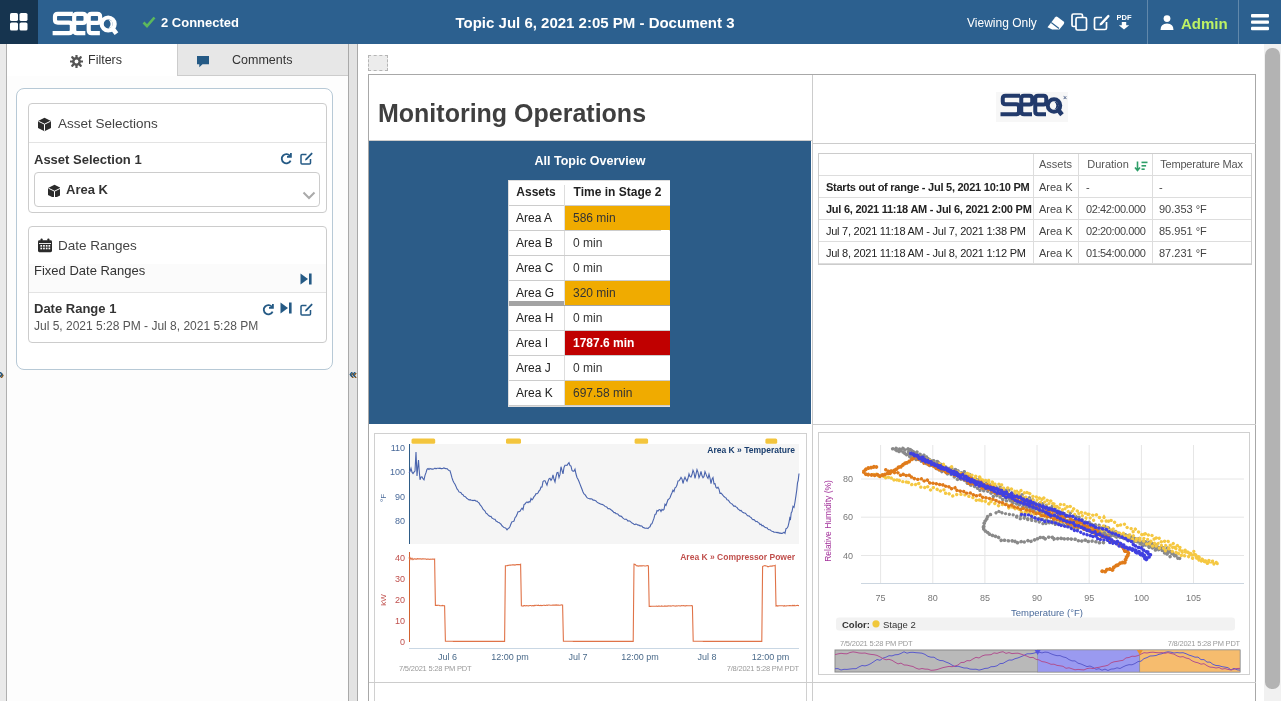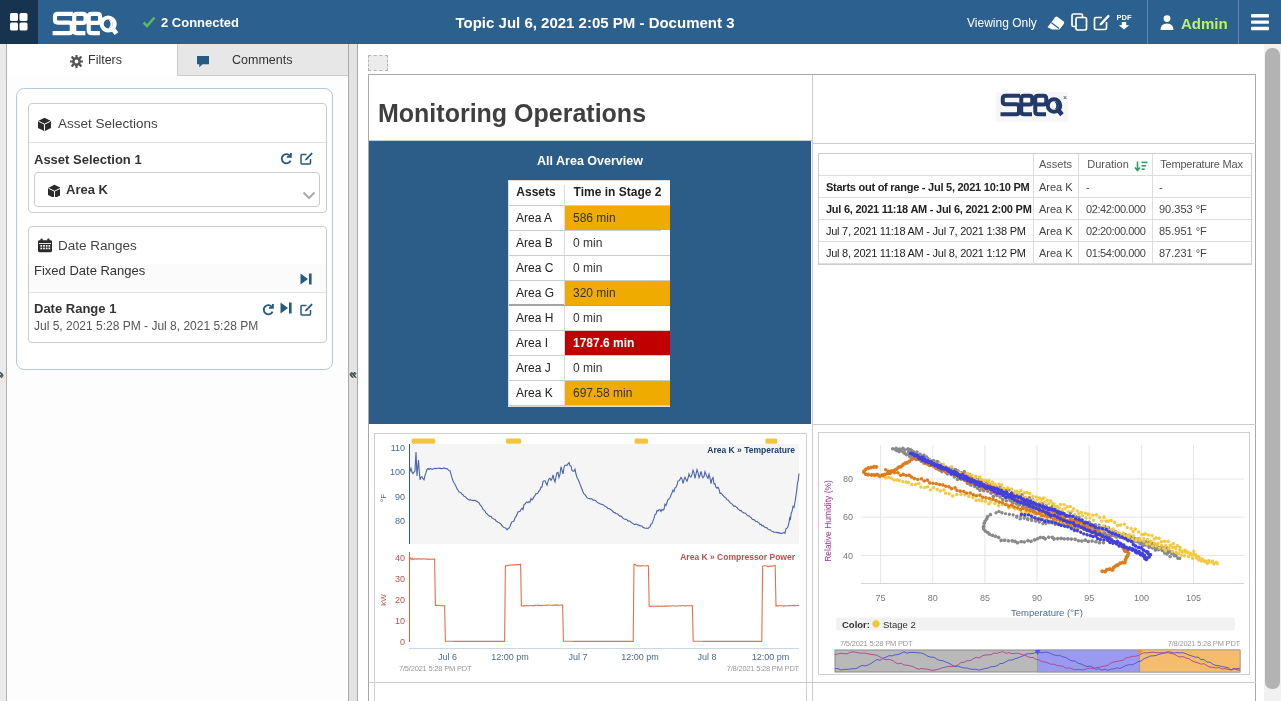--- a/index.html
+++ b/index.html
@@ -162,21 +162,21 @@
               <circle cx="112" cy="25" r="12.5"></circle>
               <path d="M120.5 34 L128 43.5" stroke-width="9"></path>
             </g>
             <path d="M113 17.5 A 7.5 7.5 0 0 1 113 32.5 A 9.5 9.5 0 0 0 113 17.5 Z" fill="#223a6b"></path>
           </svg></div>
         <span style="position:absolute;right:1px;top:2px;font-size:7px;color:#223a6b">×</span>
       </div>
     </div>
     <div style="position:absolute;left:444px;top:68px;width:443px;height:1px;background:#ccc"></div>
     <div style="position:absolute;left:0px;top:66px;width:442px;height:283px;background:#2c5c88">
-      <div style="position:absolute;left:0;top:13px;width:442px;text-align:center;font-size:12.5px;font-weight:bold;color:#fff">All Area Overview</div>
+      <div style="position:absolute;left:0;top:13px;width:442px;text-align:center;font-size:12.5px;font-weight:bold;color:#fff">All Topic Overview</div>
       <div style="position:absolute;left:139px;top:39px;width:162px;height:227px;background:#fff;border:1px solid #ddd">
         <div style="position:absolute;left:0;top:0;width:161px;height:25px;background:#fff;border-bottom:1px solid #ccc">
           <div style="position:absolute;left:0;top:4px;width:54px;text-align:center;font-weight:bold;font-size:12px;color:#222">Assets</div>
           <div style="position:absolute;left:55px;top:4px;width:106px;text-align:center;font-weight:bold;font-size:12px;color:#222;border-left:1px solid #ddd;height:21px">Time in Stage 2</div>
         </div>
         <div style="position:absolute;left:0;top:25px;width:152px;height:25px;background:#fff;border-bottom:1px solid #ccc">
           <div style="position:absolute;left:7px;top:4.5px;font-size:12px;color:#222">Area A</div>
           <div style="position:absolute;left:55px;top:0;width:106px;height:24px;background:#f0ab00;border-left:1px solid #ddd">
             <div style="position:absolute;left:8px;top:4.5px;font-size:12px;color:#333;">586 min</div>
           </div>
@@ -186,21 +186,21 @@
           <div style="position:absolute;left:55px;top:0;width:106px;height:24px;background:#fff;border-left:1px solid #ddd">
             <div style="position:absolute;left:8px;top:4.5px;font-size:12px;color:#333;">0 min</div>
           </div>
         </div>
         <div style="position:absolute;left:0;top:75px;width:161px;height:25px;background:#fff;border-bottom:1px solid #ccc">
           <div style="position:absolute;left:7px;top:4.5px;font-size:12px;color:#222">Area C</div>
           <div style="position:absolute;left:55px;top:0;width:106px;height:24px;background:#fff;border-left:1px solid #ddd">
             <div style="position:absolute;left:8px;top:4.5px;font-size:12px;color:#333;">0 min</div>
           </div>
         </div>
-        <div style="position:absolute;left:0;top:100px;width:161px;height:25px;background:#fff;border-bottom:2px solid #a3a3a3">
+        <div style="position:absolute;left:0;top:100px;width:161px;height:25px;background:#fff;border-bottom:5px solid #a3a3a3">
           <div style="position:absolute;left:7px;top:4.5px;font-size:12px;color:#222">Area G</div>
           <div style="position:absolute;left:55px;top:0;width:106px;height:24px;background:#f0ab00;border-left:1px solid #ddd">
             <div style="position:absolute;left:8px;top:4.5px;font-size:12px;color:#333;">320 min</div>
           </div>
         </div>
         <div style="position:absolute;left:0;top:125px;width:161px;height:25px;background:#fff;border-bottom:1px solid #ccc">
           <div style="position:absolute;left:7px;top:4.5px;font-size:12px;color:#222">Area H</div>
           <div style="position:absolute;left:55px;top:0;width:106px;height:24px;background:#fff;border-left:1px solid #ddd">
             <div style="position:absolute;left:8px;top:4.5px;font-size:12px;color:#333;">0 min</div>
           </div>

